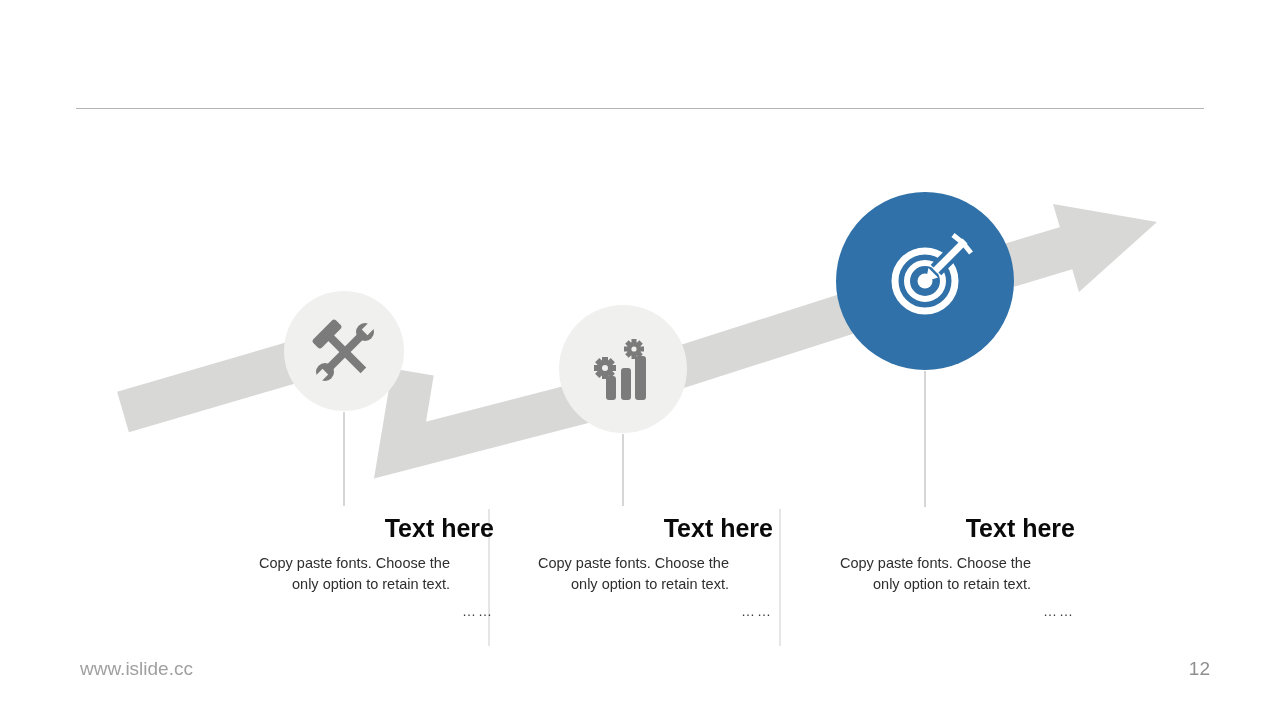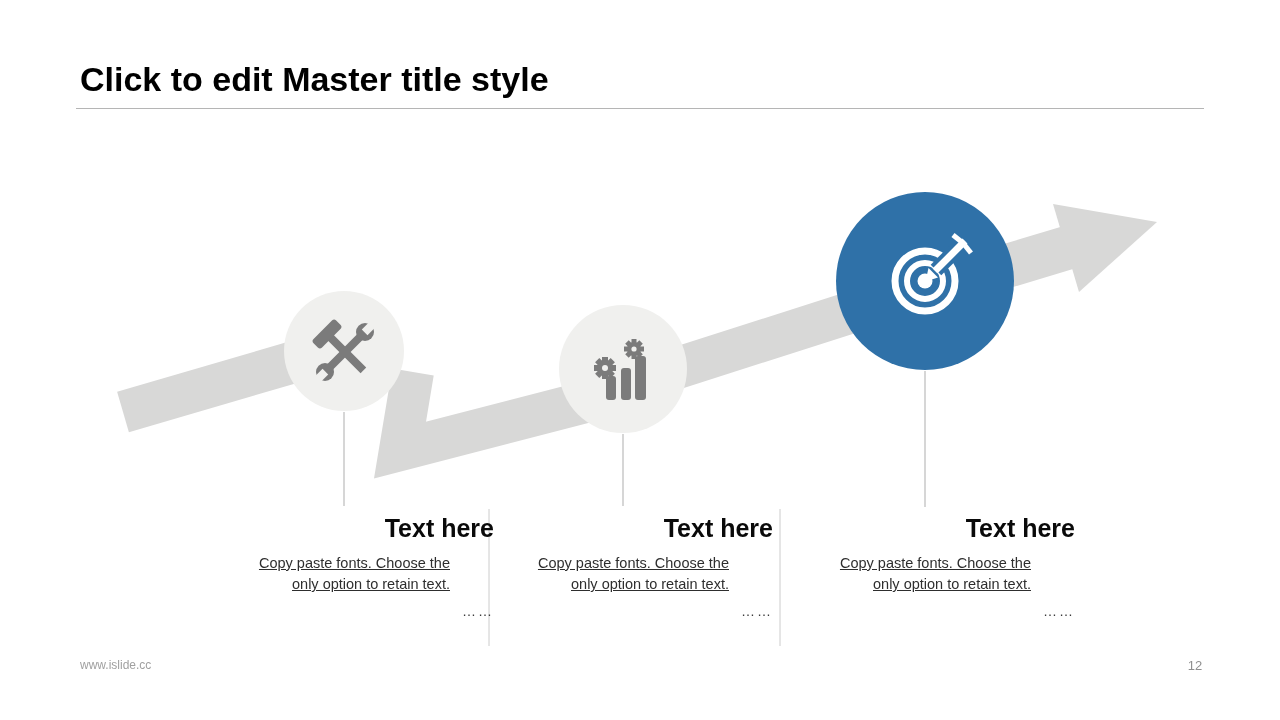--- a/index.html
+++ b/index.html
@@ -16,42 +16,41 @@
     background:#b5b5b5;
   }
   .svg-canvas{position:absolute;left:0;top:0;}
   .step-text{
     position:absolute;top:514px;width:300px;text-align:right;
   }
   .step-text .heading{
     margin:0 0 10px 0;font-size:25px;font-weight:700;color:#0a0a0a;
   }
   .step-text .body{
-    margin:0 auto;max-width:212px;font-size:14.5px;line-height:1.45;color:#2e2e2e;text-decoration:underline;
+    margin:0 auto;max-width:212px;font-size:14.5px;line-height:1.45;color:#2e2e2e;
   }
   .step-text .dots{
     margin-top:8px;font-size:14px;color:#3a3a3a;letter-spacing:2px;
   }
   .col1{left:194px;}
   .col2{left:473px;}
   .col3{left:775px;}
   .footer-url{
-    position:absolute;left:80px;top:658px;font-size:12px;color:#a0a0a0;
+    position:absolute;left:80px;top:658px;font-size:19px;color:#a0a0a0;
   }
   .page-number{
-    position:absolute;left:1180px;top:658px;width:30px;text-align:center;
-    font-size:13px;color:#8f8f8f;
+    position:absolute;left:1180px;top:658px;width:30px;text-align:right;
+    font-size:19px;color:#8f8f8f;
   }
 </style>
 </head>
 <body>
 
 <div class="slide">
 
-  <div class="slide-title">Click to edit Master title style</div>
   <div class="title-rule"></div>
 
   <svg class="svg-canvas" width="1280" height="720" viewBox="0 0 1280 720">
 
     <g fill="none" stroke="#d8d8d7">
       <path d="M123,412 L318,355" stroke-width="42"></path>
       <path d="M413,372 L400,450 L640,388" stroke-width="42" stroke-linejoin="miter"></path>
       <path d="M665,372 L865,308" stroke-width="42"></path>
       <path d="M980,274 L1070,247" stroke-width="44"></path>
     </g>

